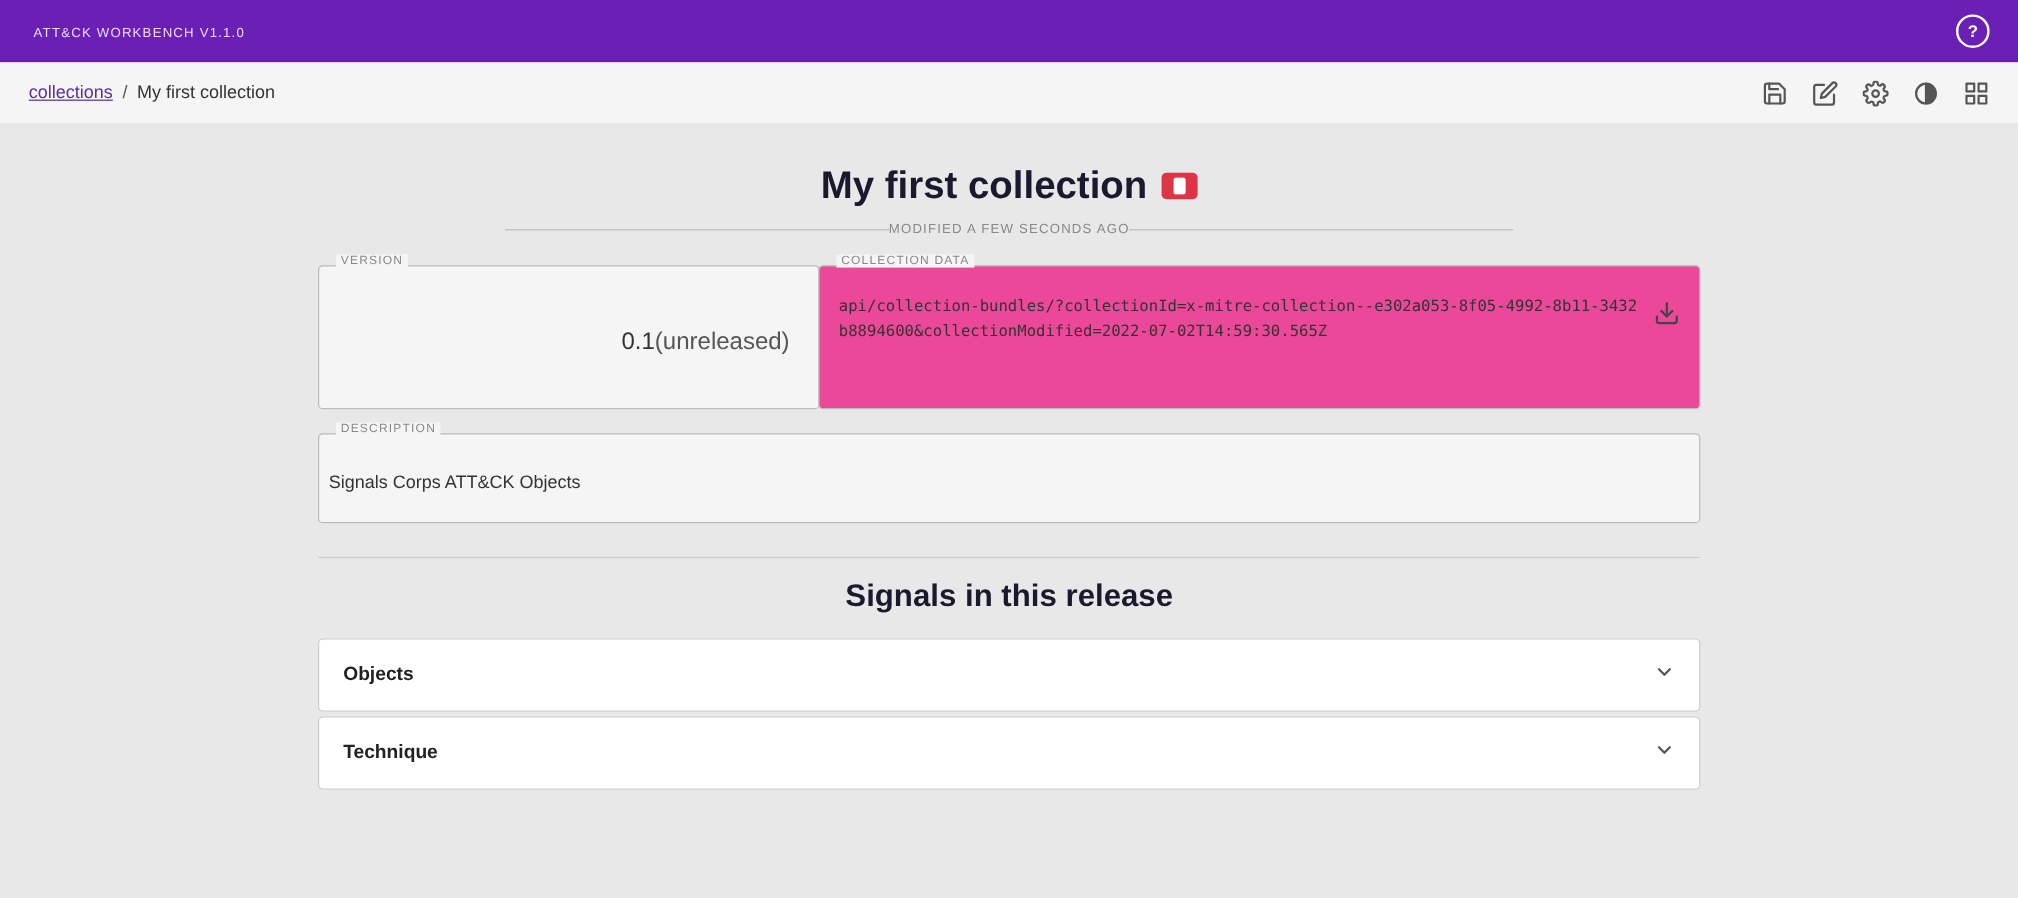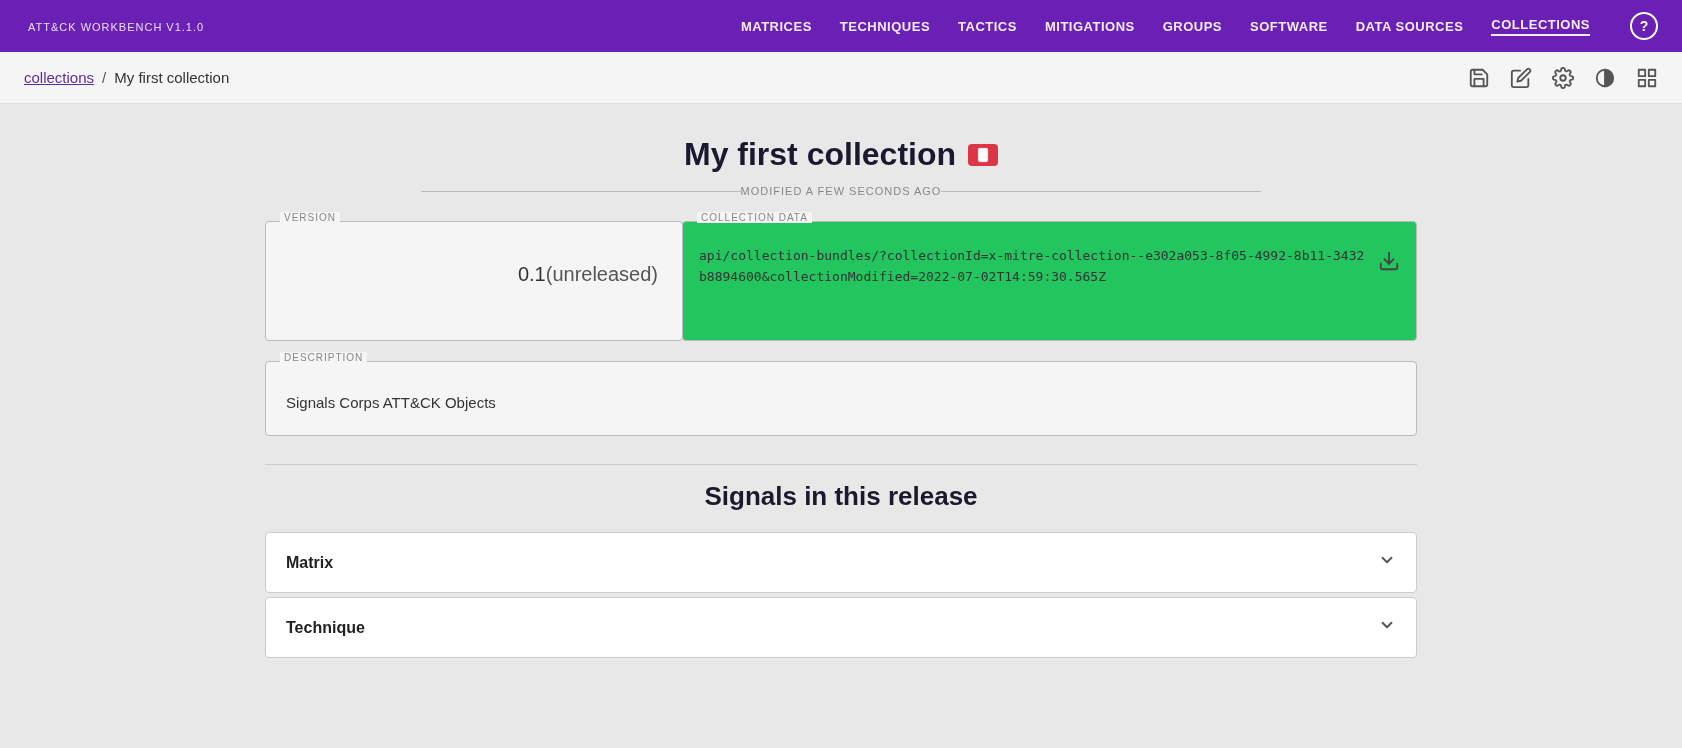--- a/index.html
+++ b/index.html
@@ -5,21 +5,20 @@
     * { box-sizing: border-box; margin: 0; padding: 0; }
     body { font-family: 'Segoe UI', Arial, sans-serif; background: #e8e8e8; min-height: 748px; }
 
     
     .topnav {
       background: #6a1fb5;
       display: flex;
       align-items: center;
       padding: 0 24px;
       height: 52px;
-      gap: 32px;
     }
     .topnav-brand {
       color: #fff;
       font-weight: 700;
       font-size: 17px;
       letter-spacing: 1px;
       white-space: nowrap;
       text-transform: uppercase;
     }
     .topnav-brand span {
@@ -155,21 +154,21 @@
 
     
     .info-grid {
       display: flex;
       gap: 0;
       margin-bottom: 20px;
     }
     .version-box {
       border: 1px solid #bbb;
       border-radius: 4px;
-      padding: 25px 24px 24px 24px;
+      padding: 36px 24px 24px 24px;
       flex: 1.05;
       background: #f5f5f5;
       position: relative;
       min-height: 120px;
     }
     .field-label {
       position: absolute;
       top: -10px;
       left: 14px;
       font-size: 10px;
@@ -192,21 +191,21 @@
     .version-status {
       font-size: 20px;
       color: #555;
     }
 
     .collection-data-box {
       border: 1px solid #bbb;
       border-radius: 4px;
       padding: 24px 16px 24px 16px;
       flex: 2;
-      background: #22c55e;
+      background: #ec4899;
       position: relative;
       margin-left: -1px;
       display: flex;
       align-items: flex-start;
       gap: 8px;
     }
     .collection-data-text {
       font-family: monospace;
       font-size: 13px;
       color: #333;
@@ -219,21 +218,21 @@
       font-size: 22px;
       cursor: pointer;
       margin-top: 4px;
       flex-shrink: 0;
     }
 
     
     .description-box {
       border: 1px solid #bbb;
       border-radius: 4px;
-      padding: 24px 20px 24px 20px;
+      padding: 24px 20px 24px 8px;
       background: #f5f5f5;
       position: relative;
       margin-bottom: 28px;
     }
     .description-text {
       font-size: 15px;
       color: #333;
       margin-top: 8px;
     }
 
@@ -274,30 +273,20 @@
     }
   </style>
 </head>
 <body>
 
 <nav class="topnav">
   <div class="topnav-brand">
     <span>ATT&amp;CK WORKBENCH</span><span>v1.1.0</span>
   </div>
   <div class="topnav-spacer"></div>
-  <div class="topnav-links">
-    <a class="topnav-link">MATRICES</a>
-    <a class="topnav-link">TECHNIQUES</a>
-    <a class="topnav-link">TACTICS</a>
-    <a class="topnav-link">MITIGATIONS</a>
-    <a class="topnav-link">GROUPS</a>
-    <a class="topnav-link">SOFTWARE</a>
-    <a class="topnav-link">DATA SOURCES</a>
-    <a class="topnav-link active">COLLECTIONS</a>
-  </div>
   <div class="topnav-help">?</div>
 </nav>
 
 <div class="breadcrumb-bar">
   <div class="breadcrumb">
     <a class="breadcrumb-link">collections</a>
     <span class="breadcrumb-sep">/</span>
     <span class="breadcrumb-current">My first collection</span>
   </div>
   <div class="breadcrumb-actions">
@@ -382,21 +371,21 @@
   <div class="description-box">
     <span class="field-label">DESCRIPTION</span>
     <p class="description-text">Signals Corps ATT&amp;CK Objects</p>
   </div>
 
   <hr class="changes-divider">
   <h2 class="changes-title">Signals in this release</h2>
 
   <div class="accordion-item">
     <div class="accordion-header">
-      <span>Matrix</span>
+      <span>Objects</span>
       <span class="accordion-chevron">
         <svg width="18" height="18" viewBox="0 0 24 24" fill="none" stroke="#555" stroke-width="2.5" stroke-linecap="round" stroke-linejoin="round">
             <polyline points="6 9 12 15 18 9"></polyline>
           </svg>
       </span>
     </div>
   </div>
 
   <div class="accordion-item">
     <div class="accordion-header">

